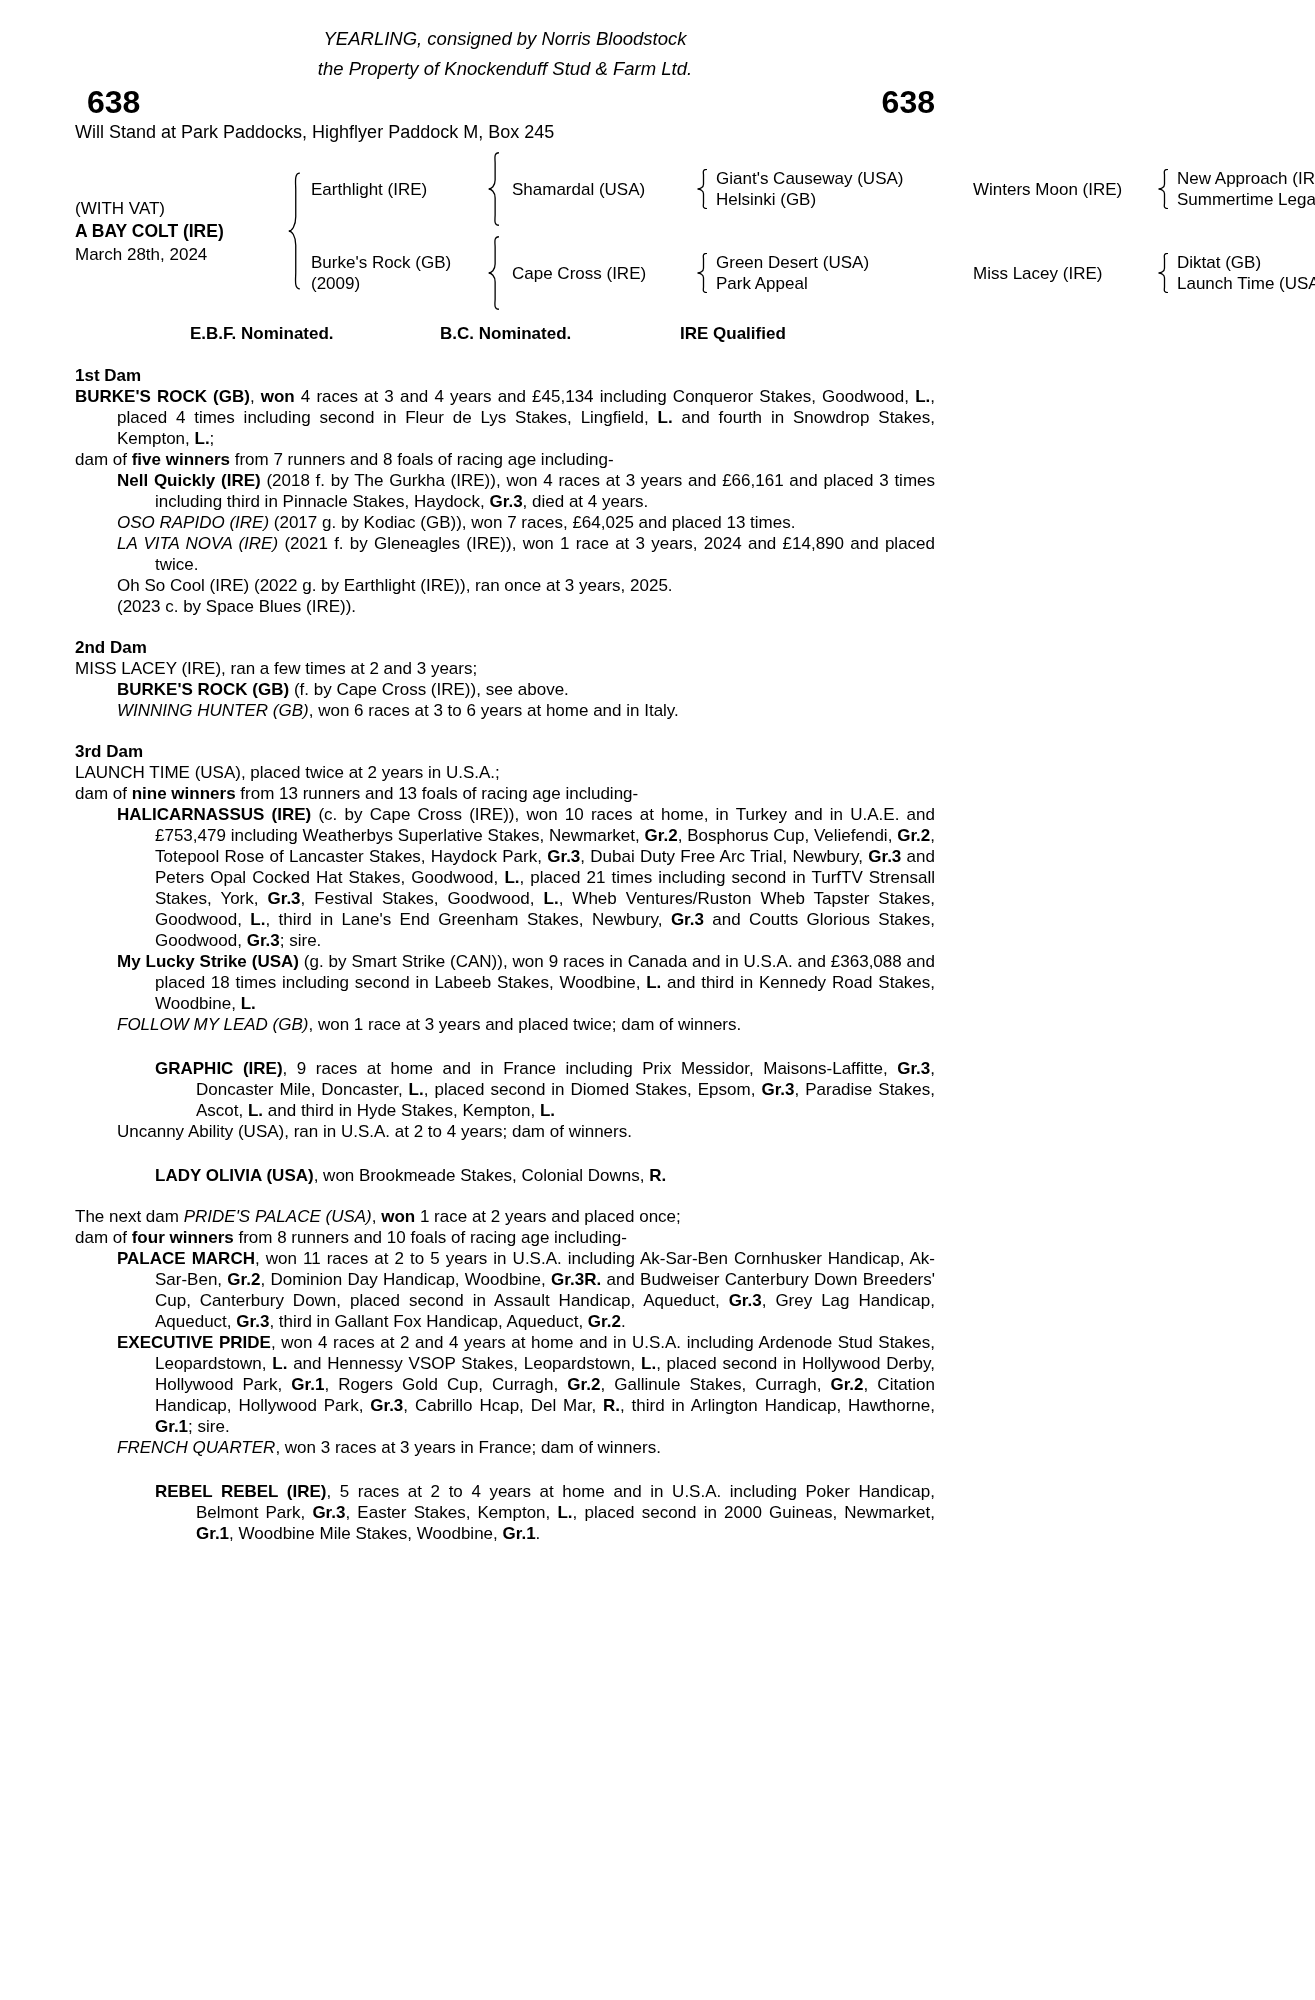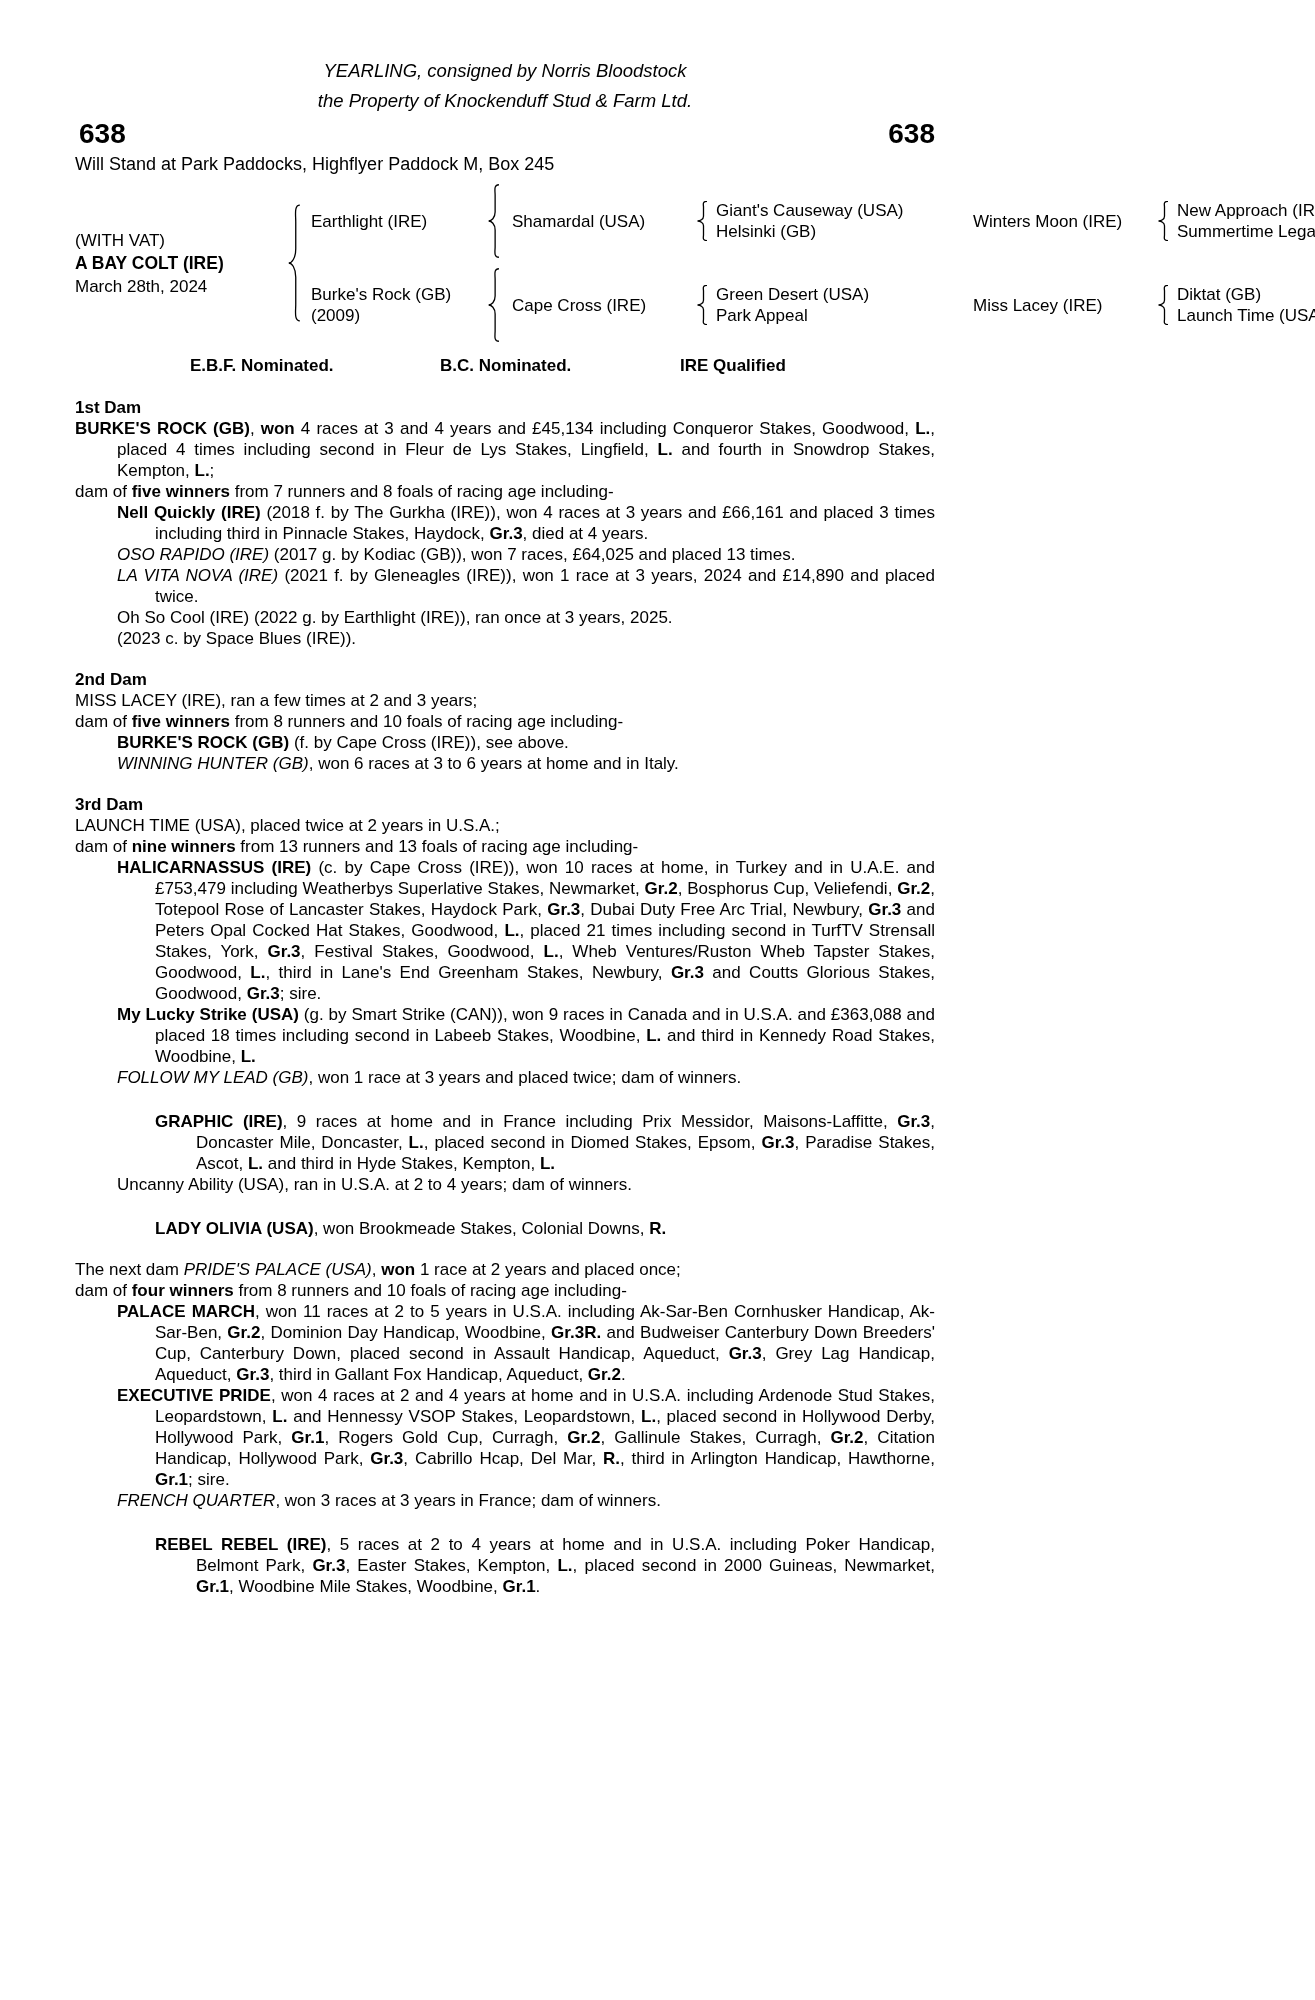--- a/index.html
+++ b/index.html
@@ -3,26 +3,26 @@
 <meta charset="utf-8">
 <title>Lot 638</title>
 <style>
   html, body { margin: 0; padding: 0; background: #ffffff; }
   body {
     width: 1315px; min-height: 2000px;
     color: #000;
     font-family: "Liberation Sans", sans-serif;
     font-size: 17px; line-height: 21px;
   }
-  .page { width: 860px; margin-left: 75px; padding-top: 56px; }
+  .page { width: 860px; margin-left: 75px; padding-top: 24px; }
 
   
   .consign { text-align: center; font-style: italic; font-size: 18.5px; line-height: 30px; }
   .lot-row { display: flex; justify-content: space-between; align-items: flex-end;
-             font-weight: bold; font-size: 28px; line-height: 36px; margin: 0 0 2px 4px; }
+             font-weight: bold; font-size: 32px; line-height: 36px; margin: 0 0 2px 12px; }
   .stand { font-weight: normal; font-size: 18px; margin: 2px 0 4px 0; }
 
   
   .pedigree { display: flex; align-items: center; margin: 2px 0 8px 0; white-space: nowrap; }
   .pedigree .brace-svg { flex: 0 0 auto; display: block; }
   .ped-left { width: 212px; flex: 0 0 auto; }
   .ped-left .vat { margin-bottom: 2px; }
   .ped-left .horse { font-weight: bold; font-size: 17.5px; margin-bottom: 2px; }
   .ped-parents { display: flex; flex-direction: column; }
   .parent-group { display: flex; align-items: center; height: 84px; }
@@ -156,21 +156,20 @@
         <p class="para lvl0"><span>dam of </span><span class="rb">five winners</span><span> from 7 runners and 8 foals of racing age including-</span></p>
         <p class="para lvl1"><span class="rb">Nell Quickly (IRE)</span><span> (2018 f. by The Gurkha (IRE)), won 4 races at 3 years and £66,161 and placed 3 times including third in Pinnacle Stakes, Haydock, </span><span class="rb">Gr.3</span><span>, died at 4 years.</span></p>
         <p class="para lvl1"><span class="ri">OSO RAPIDO (IRE)</span><span> (2017 g. by Kodiac (GB)), won 7 races, £64,025 and placed 13 times.</span></p>
         <p class="para lvl1"><span class="ri">LA VITA NOVA (IRE)</span><span> (2021 f. by Gleneagles (IRE)), won 1 race at 3 years, 2024 and £14,890 and placed twice.</span></p>
         <p class="para lvl1"><span>Oh So Cool (IRE) (2022 g. by Earthlight (IRE)), ran once at 3 years, 2025.</span></p>
         <p class="para lvl1"><span>(2023 c. by Space Blues (IRE)).</span></p>
       </div>
       <div class="section">
         <div class="sec-heading">2nd Dam</div>
         <p class="para lvl0"><span>MISS LACEY (IRE), ran a few times at 2 and 3 years;</span></p>
-        <p class="para lvl0"><span>dam of </span><span class="rb">five winners</span><span> from 8 runners and 10 foals of racing age including-</span></p>
         <p class="para lvl1"><span class="rb">BURKE'S ROCK (GB)</span><span> (f. by Cape Cross (IRE)), see above.</span></p>
         <p class="para lvl1"><span class="ri">WINNING HUNTER (GB)</span><span>, won 6 races at 3 to 6 years at home and in Italy.</span></p>
       </div>
       <div class="section">
         <div class="sec-heading">3rd Dam</div>
         <p class="para lvl0"><span>LAUNCH TIME (USA), placed twice at 2 years in U.S.A.;</span></p>
         <p class="para lvl0"><span>dam of </span><span class="rb">nine winners</span><span> from 13 runners and 13 foals of racing age including-</span></p>
         <p class="para lvl1"><span class="rb">HALICARNASSUS (IRE)</span><span> (c. by Cape Cross (IRE)), won 10 races at home, in Turkey and in U.A.E. and £753,479 including Weatherbys Superlative Stakes, Newmarket, </span><span class="rb">Gr.2</span><span>, Bosphorus Cup, Veliefendi, </span><span class="rb">Gr.2</span><span>, Totepool Rose of Lancaster Stakes, Haydock Park, </span><span class="rb">Gr.3</span><span>, Dubai Duty Free Arc Trial, Newbury, </span><span class="rb">Gr.3</span><span> and Peters Opal Cocked Hat Stakes, Goodwood, </span><span class="rb">L.</span><span>, placed 21 times including second in TurfTV Strensall Stakes, York, </span><span class="rb">Gr.3</span><span>, Festival Stakes, Goodwood, </span><span class="rb">L.</span><span>, Wheb Ventures/Ruston Wheb Tapster Stakes, Goodwood, </span><span class="rb">L.</span><span>, third in Lane's End Greenham Stakes, Newbury, </span><span class="rb">Gr.3</span><span> and Coutts Glorious Stakes, Goodwood, </span><span class="rb">Gr.3</span><span>; sire.</span></p>
         <p class="para lvl1"><span class="rb">My Lucky Strike (USA)</span><span> (g. by Smart Strike (CAN)), won 9 races in Canada and in U.S.A. and £363,088 and placed 18 times including second in Labeeb Stakes, Woodbine, </span><span class="rb">L.</span><span> and third in Kennedy Road Stakes, Woodbine, </span><span class="rb">L.</span></p>
         <p class="para lvl1"><span class="ri">FOLLOW MY LEAD (GB)</span><span>, won 1 race at 3 years and placed twice; dam of winners.</span></p>

